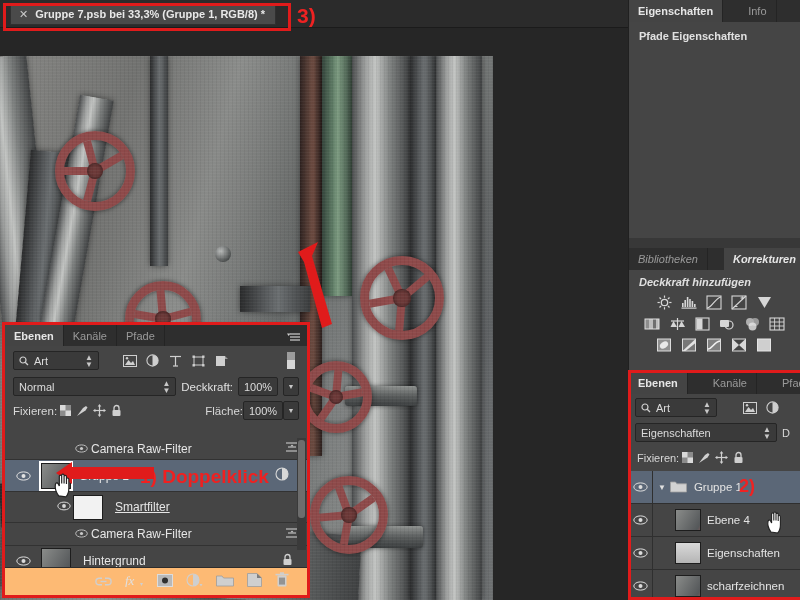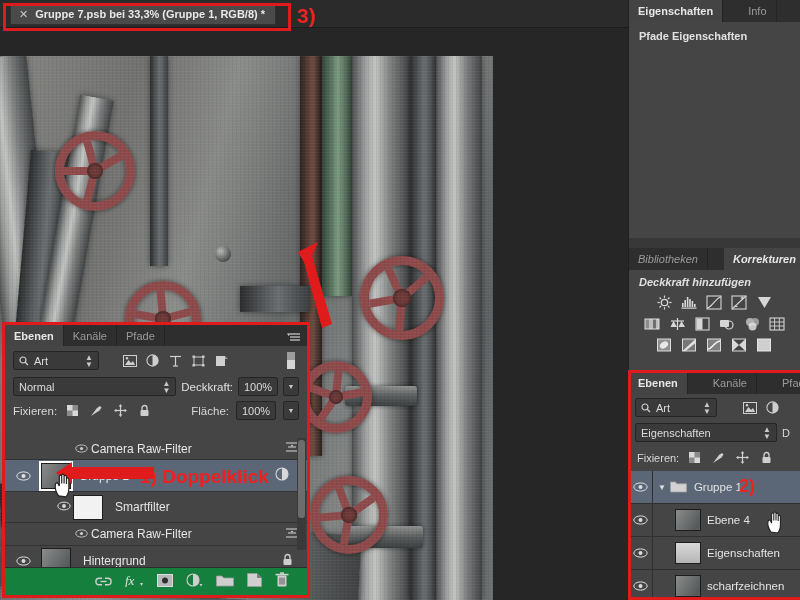--- a/index.html
+++ b/index.html
@@ -123,21 +123,21 @@
   .selectbox {
     background: #3a3a3a; border: 1px solid #252525; border-radius: 2px;
     height: 19px; color: #dcdcdc; font-size: 11px;
     display: flex; align-items: center; padding: 0 5px; gap: 5px;
     position: relative;
   }
   .selectbox .arrows { margin-left: auto; font-size: 8px; line-height: 7px; color: #c8c8c8; }
   .ico-btn { width: 17px; height: 17px; display: flex; align-items: center; justify-content: center; }
   .blendrow { display: flex; align-items: center; gap: 5px; padding: 2px 6px 4px 6px; }
   .fixrow {
-    display: flex; align-items: center; gap: 7px; padding: 3px 6px 5px 8px;
+    display: flex; align-items: center; padding: 3px 6px 5px 8px;
     font-size: 11px; color: #d8d8d8;
   }
   .layer-row {
     display: flex; align-items: center; height: 33px;
     border-bottom: 1px solid #2f2f2f; background: #454545; color: #e3e3e3;
     font-size: 11.5px; position: relative;
   }
   .layer-row.selected { background: #5b6777; }
   .eye-cell {
     width: 24px; height: 100%; display: flex; align-items: center; justify-content: center;
@@ -163,21 +163,21 @@
   .fl-row {
     display: flex; align-items: center; height: 31px;
     background: #454545; border-bottom: 1px solid #323232;
     color: #e6e6e6; font-size: 12px; position: relative;
   }
   .fl-row.selected { background: #5b6777; }
   .fl-sub { padding-left: 52px; font-size: 12px; }
   .sub-eye { position: absolute; }
   .fl-bottom {
     position: absolute; left: 0; right: 0; bottom: 0; height: 28px;
-    background: #15803d; display: flex; align-items: center;
+    background: #fdba74; display: flex; align-items: center;
     justify-content: flex-end; gap: 13px; padding-right: 18px;
     border-top: 1px solid #2c2c2c;
   }
 
   
   .redbox { position: absolute; border: 3px solid #e01b1b; pointer-events: none; }
   .annot {
     position: absolute; color: #ef2222; font-size: 19px; font-weight: bold;
     font-family: "Liberation Sans", sans-serif;
   }
@@ -741,21 +741,21 @@
         <div class="thumb" style="width:30px;height:26px;margin:0 8px 0 0;outline:2px solid #ffffff;"></div>
         <span>Gruppe 1</span>
         <span style="margin-left:auto;margin-right:18px;">
           <svg width="14" height="14" viewBox="0 0 14 14">
               <circle cx="7" cy="7" r="6" fill="none" stroke="#d8d8d8" stroke-width="1.1"></circle>
               <path d="M7 1 A6 6 0 0 1 7 13 Z" fill="#d8d8d8"></path>
             </svg>
         </span>
       </div>
 
-      <div class="fl-row" style="height:31px;">
+      <div class="fl-row" style="height:31px;text-decoration:underline;">
         <span class="sub-eye" style="left:52px;">
           <svg width="14" height="10" viewBox="0 0 14 10">
               <ellipse cx="7" cy="5" rx="6.2" ry="3.9" fill="none" stroke="#d8d8d8" stroke-width="1"></ellipse>
               <circle cx="7" cy="5" r="1.9" fill="#d8d8d8"></circle>
             </svg>
         </span>
         <div class="thumb white" style="width:30px;height:25px;margin-left:68px;margin-right:12px;"></div>
         <span>Smartfilter</span>
       </div>
 

